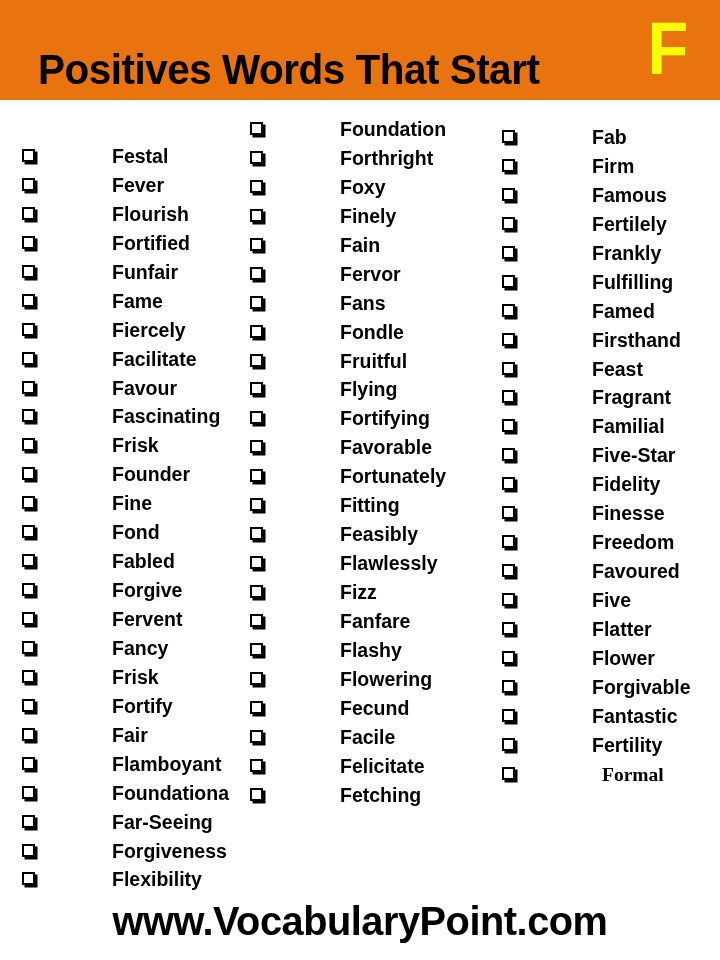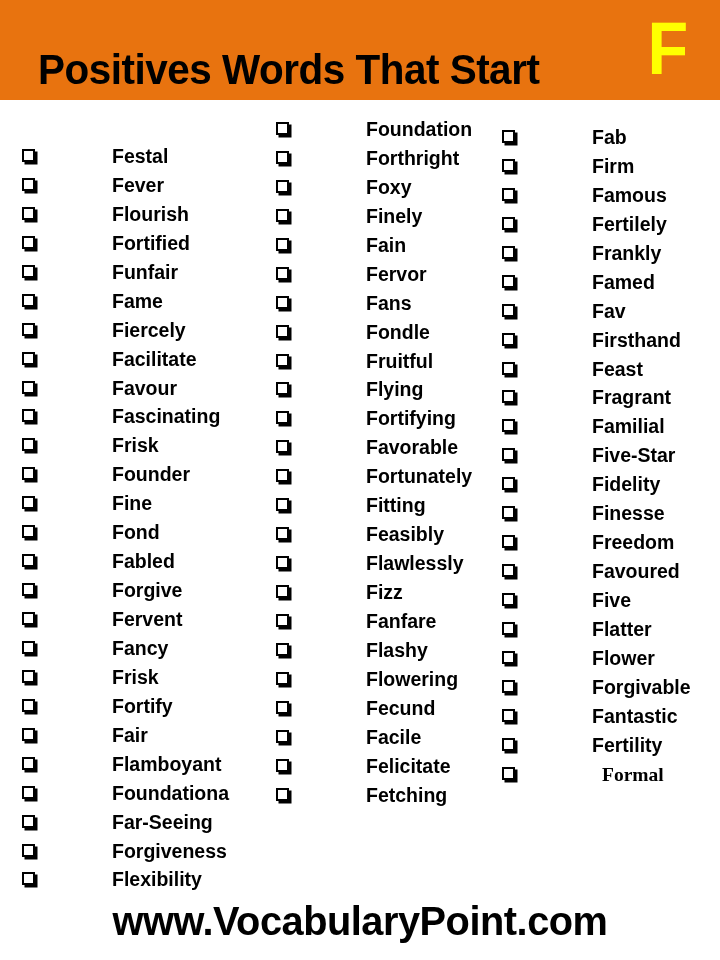--- a/index.html
+++ b/index.html
@@ -59,21 +59,21 @@
     left: 0;
     top: 112px;
     width: 720px;
     height: 760px;
   }
   .word-column {
     position: absolute;
     top: 0;
   }
   #word-column-1 { left: 0px;   width: 250px; padding-top: 32px; text-align: center; }
-  #word-column-2 { left: 264px; width: 242px; padding-top: 5px; }
+  #word-column-2 { left: 238px; width: 242px; padding-top: 5px; }
   #word-column-3 { left: 492px; width: 228px; padding-top: 13px; }
 
   .word-row {
     position: relative;
     height: 28.95px;
     display: block;
   }
   .checkbox-icon {
     position: absolute;
     left: 0;
@@ -349,25 +349,25 @@
       <div class="word-row">
         <span class="checkbox-icon"></span>
         <span class="word-label">Fertilely</span>
       </div>
       <div class="word-row">
         <span class="checkbox-icon"></span>
         <span class="word-label">Frankly</span>
       </div>
       <div class="word-row">
         <span class="checkbox-icon"></span>
+        <span class="word-label">Fulfilling</span>
+      </div>
+      <div class="word-row">
+        <span class="checkbox-icon"></span>
         <span class="word-label">Famed</span>
-      </div>
-      <div class="word-row">
-        <span class="checkbox-icon"></span>
-        <span class="word-label">Fav</span>
       </div>
       <div class="word-row">
         <span class="checkbox-icon"></span>
         <span class="word-label">Firsthand</span>
       </div>
       <div class="word-row">
         <span class="checkbox-icon"></span>
         <span class="word-label">Feast</span>
       </div>
       <div class="word-row">

